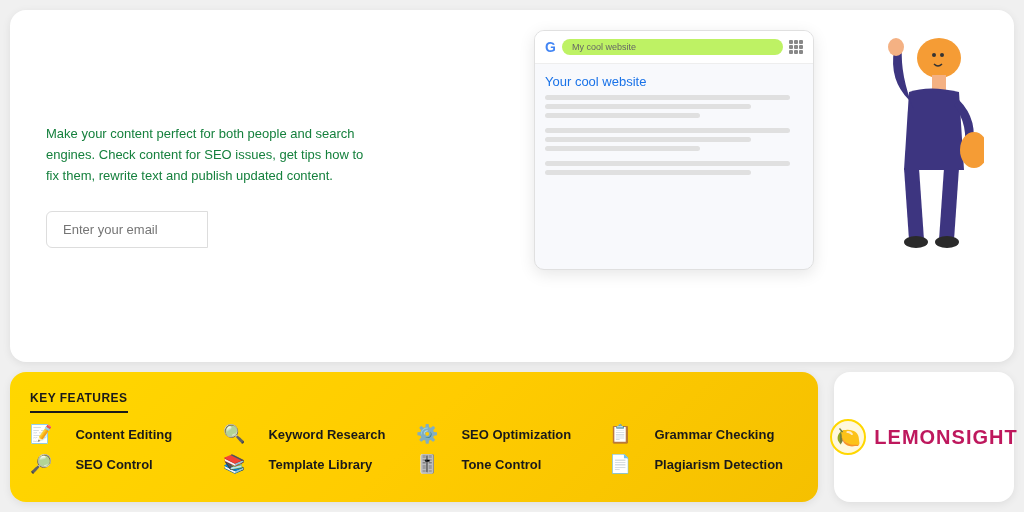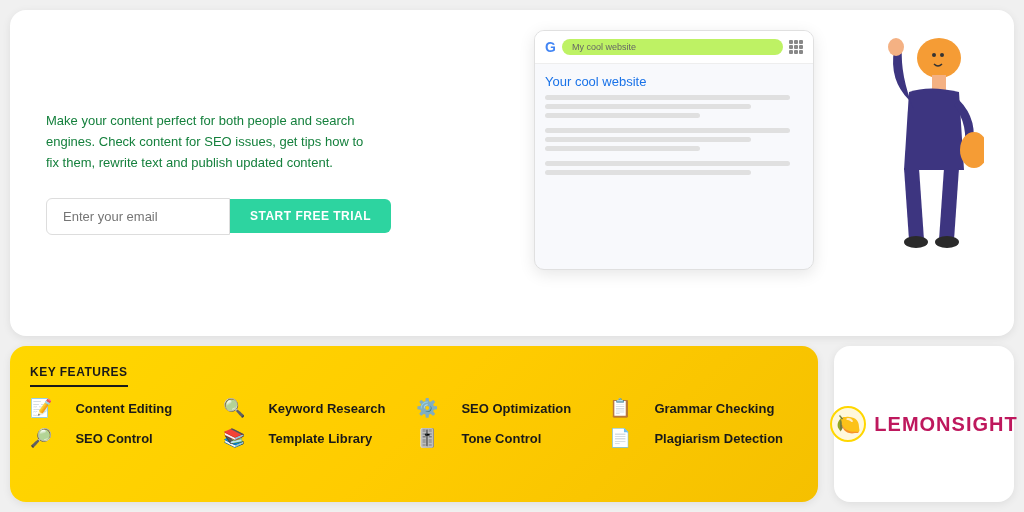--- a/index.html
+++ b/index.html
@@ -54,21 +54,21 @@
       gap: 0;
       align-items: center;
     }
 
     .email-input {
       padding: 10px 16px;
       border: 1px solid #ddd;
       border-radius: 6px 0 0 6px;
       font-size: 13px;
       color: #aaa;
-      width: 184px;
+      width: 162px;
       outline: none;
     }
 
     .cta-button {
       padding: 10px 20px;
       background: #2dd4a0;
       color: #fff;
       font-size: 12px;
       font-weight: 700;
       border: none;
@@ -164,21 +164,21 @@
     
     .person-svg {
       width: 100%;
       height: 100%;
     }
 
     
     .bottom-row {
       display: flex;
       gap: 16px;
-      height: 156px;
+      height: 130px;
     }
 
     
     .features-card {
       flex: 1;
       background: linear-gradient(135deg, #ffd700 0%, #ffcc00 50%, #f5c000 100%);
       border-radius: 16px;
       padding: 16px 20px;
       box-shadow: 0 2px 8px rgba(0,0,0,0.08);
     }
@@ -257,21 +257,20 @@
     }
   </style>
 </head>
 <body>
 
 <div class="top-card">
   <div class="top-left">
     <p class="hero-desc">Make your content perfect for both people and search engines. Check content for SEO issues, get tips how to fix them, rewrite text and publish updated content.</p>
     <div class="cta-row">
       <input class="email-input" type="email" placeholder="Enter your email" style="">
-      <button class="cta-button">START FREE TRIAL</button>
     </div>
   </div>
 
   <div class="browser-mockup">
     <div class="browser-bar">
       <span class="g-logo">G</span>
       <div class="browser-search-box">My cool website</div>
       <div class="browser-grid">
         <span></span>
           <span></span>

